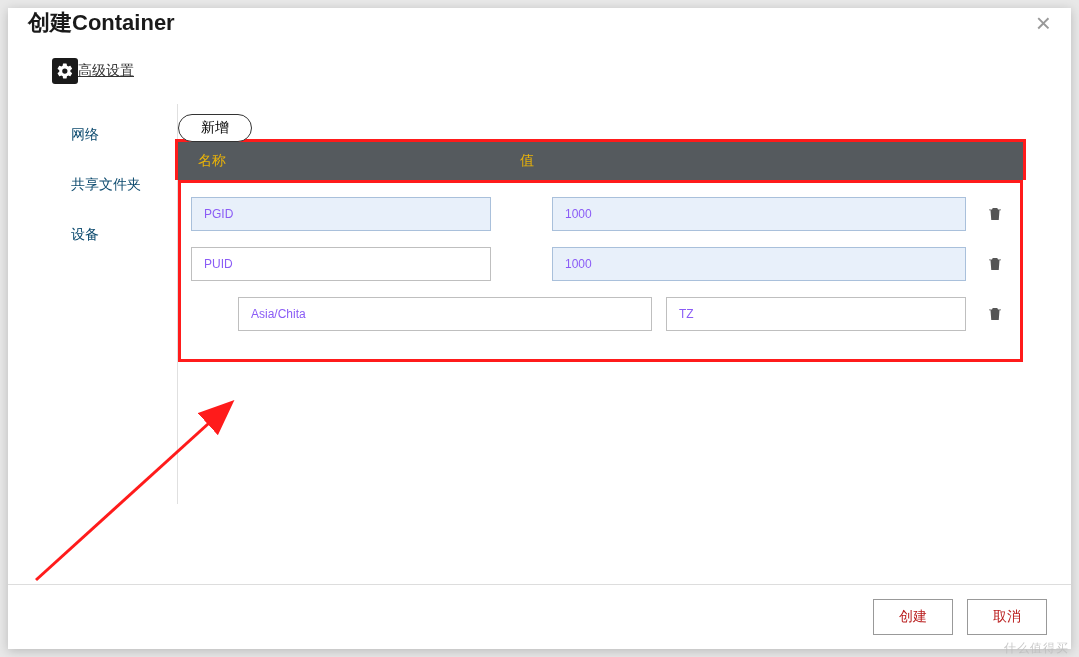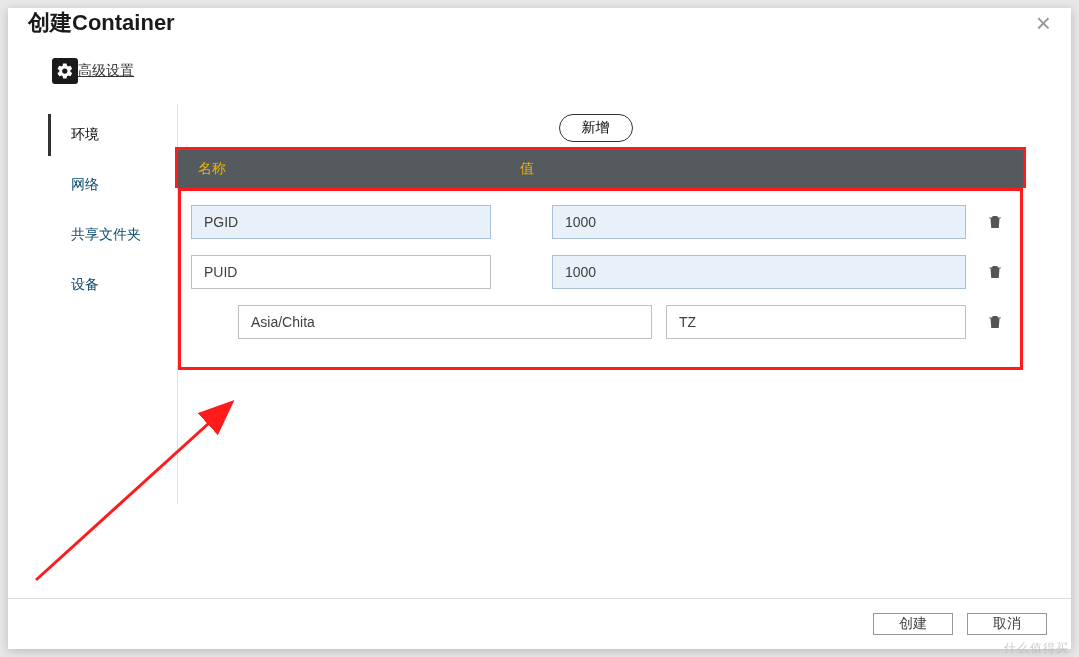--- a/index.html
+++ b/index.html
@@ -94,22 +94,22 @@
       font-weight: 400;
       color: #000;
     }
     .main-panel {
       flex: 1;
       padding: 10px 0 0 0;
       position: relative;
     }
     .add-btn-row {
       display: flex;
-      justify-content: center;
-      margin-bottom: 8px;
+      justify-content: flex-start;
+      margin-bottom: 0;
       padding-right: 10px;
     }
     .pill-btn {
       border: 1px solid #333;
       background: #fff;
       border-radius: 16px;
       padding: 4px 22px;
       font-size: 14px;
       cursor: pointer;
     }
@@ -134,23 +134,23 @@
     .trow {
       display: flex;
       align-items: center;
       gap: 14px;
       padding: 8px 0;
     }
     .tinput {
       height: 34px;
       border: 1px solid #bfbfbf;
       padding: 0 12px;
-      font-size: 14px;
-      background: #fff;
-      color: #404040;
+      font-size: 12px;
+      background: #fff;
+      color: #8b5cf6;
     }
     .tinput.hl {
       background: #e8f0fa;
       border-color: #a9c0db;
     }
     .col-name { flex: 0 0 300px; }
     .col-value { flex: 1; margin-left: 47px; }
     .trash {
       flex: 0 0 30px;
       display: flex;
@@ -163,26 +163,26 @@
     .dialog-footer {
       border-top: 1px solid #ddd;
       padding: 14px 24px;
       display: flex;
       justify-content: flex-end;
       gap: 14px;
       background: #fff;
     }
     .footer-btn {
       min-width: 80px;
-      height: 22px;
+      height: 36px;
       border: 1px solid #999;
       background: #fff;
       font-size: 14px;
       cursor: pointer;
-      color: #404040;
+      color: #b91c1c;
     }
     .arrow-overlay {
       position: absolute;
       left: 30px; top: 390px;
       pointer-events: none;
       z-index: 5;
     }
     .watermark {
       position: absolute;
       right: 10px; bottom: 0;
@@ -212,23 +212,20 @@
           <svg viewBox="0 0 24 24">
               <path d="M19.14,12.94a7,7,0,0,0,.05-.94,7,7,0,0,0-.05-.94l2.11-1.65a.5.5,0,0,0,.12-.64l-2-3.46a.5.5,0,0,0-.61-.22l-2.49,1a7,7,0,0,0-1.63-.94l-.38-2.65A.5.5,0,0,0,13.77,2H9.77a.5.5,0,0,0-.49.42L8.9,5.07a7,7,0,0,0-1.63.94l-2.49-1a.5.5,0,0,0-.61.22l-2,3.46a.5.5,0,0,0,.12.64L4.4,11a7,7,0,0,0-.05.94,7,7,0,0,0,.05.94L2.29,14.53a.5.5,0,0,0-.12.64l2,3.46a.5.5,0,0,0,.61.22l2.49-1a7,7,0,0,0,1.63.94l.38,2.65a.5.5,0,0,0,.49.42h4a.5.5,0,0,0,.49-.42l.38-2.65a7,7,0,0,0,1.63-.94l2.49,1a.5.5,0,0,0,.61-.22l2-3.46a.5.5,0,0,0-.12-.64ZM11.77,15.5A3.5,3.5,0,1,1,15.27,12,3.5,3.5,0,0,1,11.77,15.5Z"></path>
             </svg>
         </span>
         <span class="adv-link">高级设置</span>
       </div>
 
       <div class="content-split">
 
         <div class="sidebar">
-          <div class="sidebar-item active">
-            <span>环境</span>
-          </div>
           <div class="sidebar-item">
             <span>网络</span>
           </div>
           <div class="sidebar-item">
             <span>共享文件夹</span>
           </div>
           <div class="sidebar-item">
             <span>设备</span>
           </div>
         </div>

